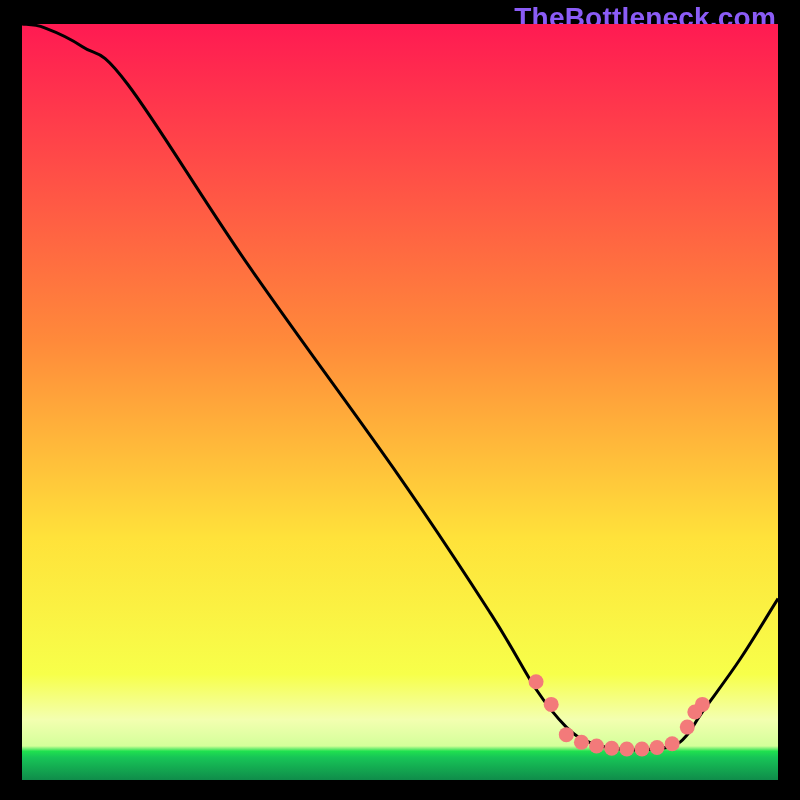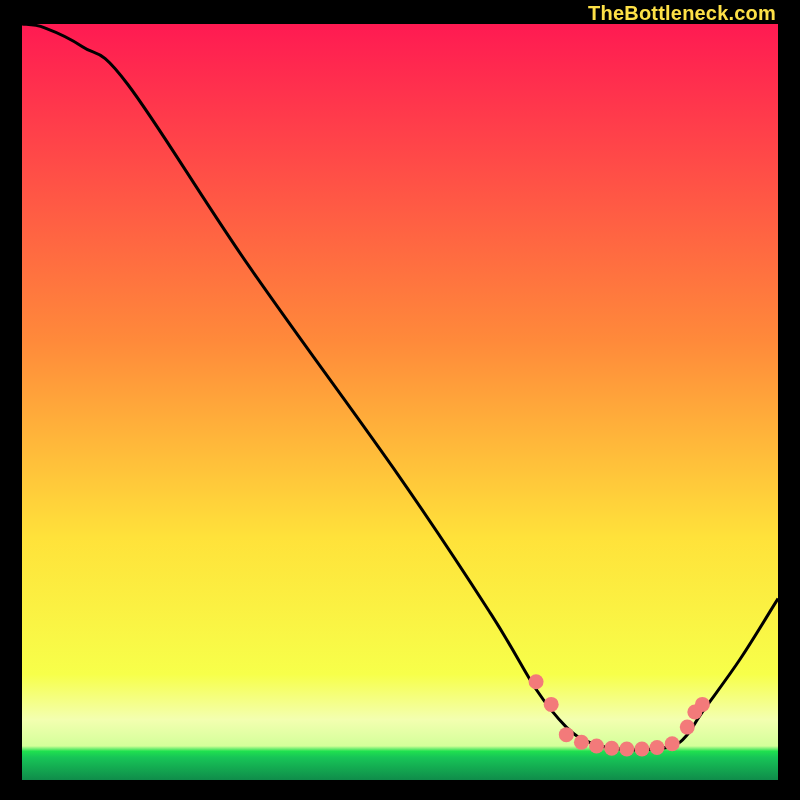--- a/index.html
+++ b/index.html
@@ -23,23 +23,23 @@
     position: absolute;
     left: 0;
     top: 0;
     width: 756px;
     height: 756px;
   }
   .watermark {
     position: absolute;
     top: 2px;
     right: 24px;
-    font-size: 20px;
+    font-size: 28px;
     font-weight: 600;
-    color: #fde047;
+    color: #8b5cf6;
     letter-spacing: 0.2px;
   }
 </style>
 </head>
 <body>
 
 <div class="watermark">TheBottleneck.com</div>
 
 <div class="frame">
   <svg class="plot" viewBox="0 0 756 756" preserveAspectRatio="none">

